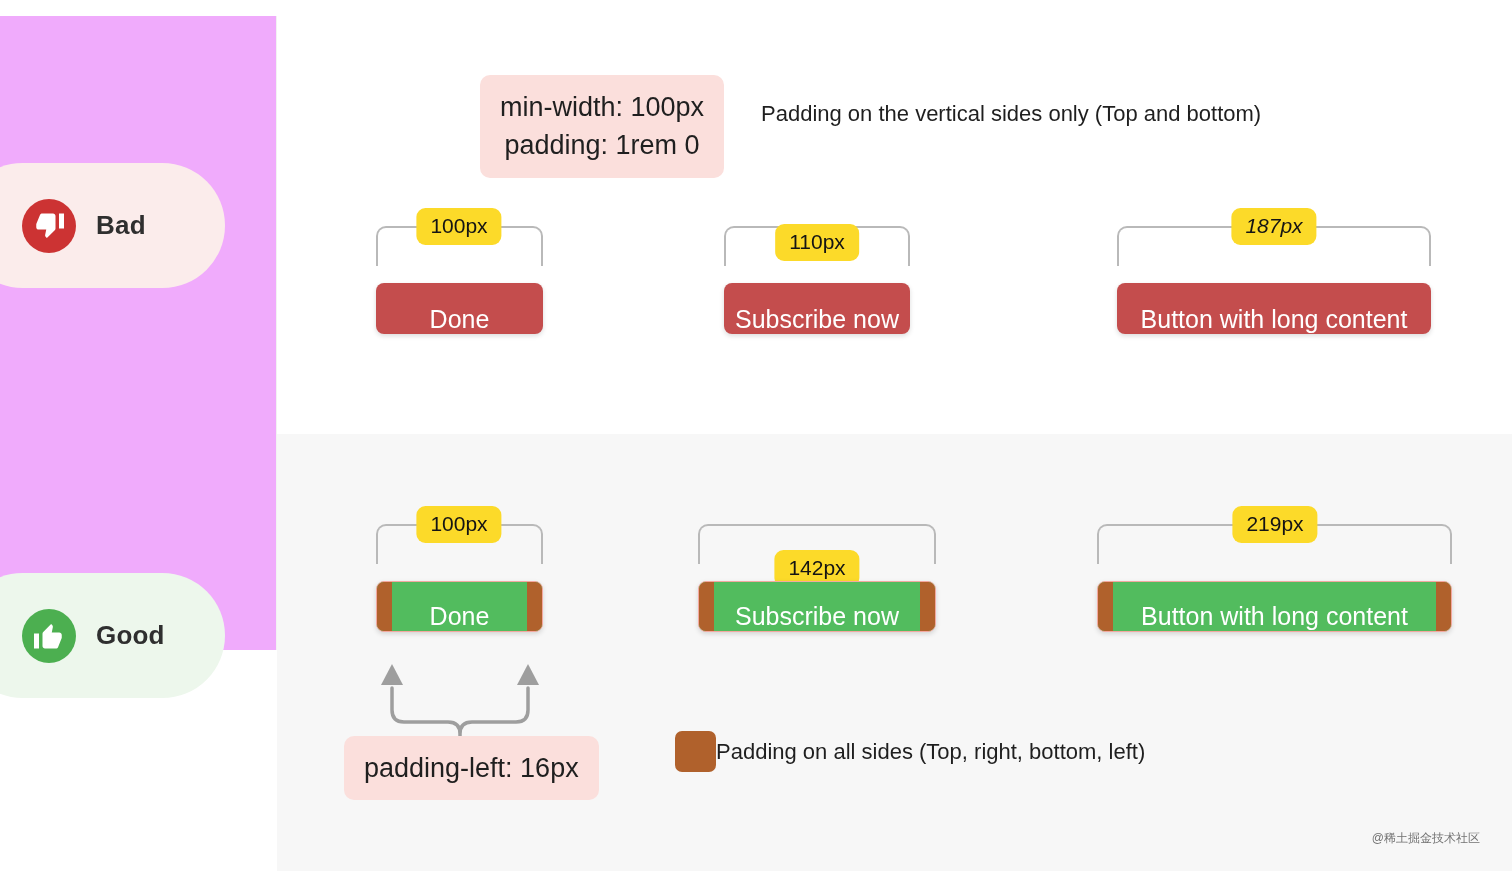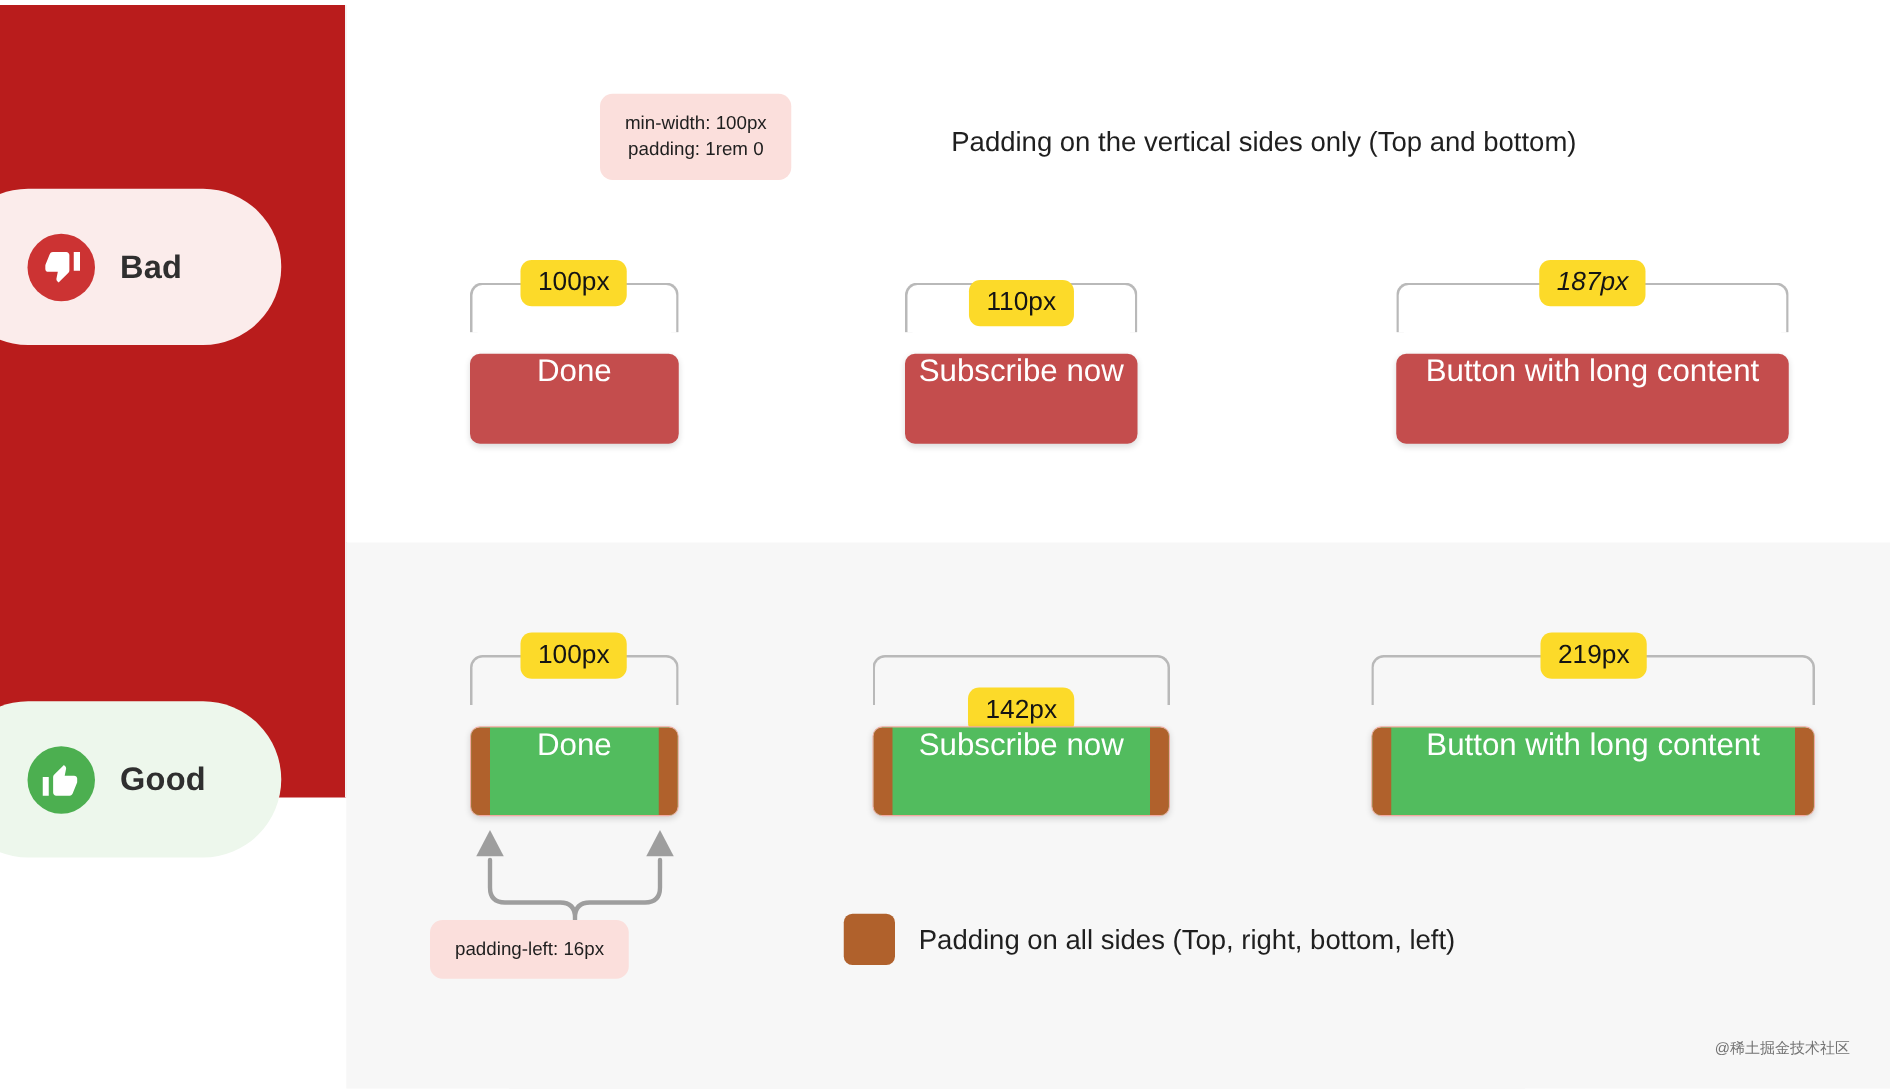--- a/index.html
+++ b/index.html
@@ -15,23 +15,23 @@
   #page {
     position: relative;
     width: 1512px;
     height: 871px;
     background: #ffffff;
   }
 
   
   .rail {
     position: absolute;
-    left: 0; top: 4px;
+    left: 0; top: 16px;
     width: 277px; height: 634px;
-    background: #b91c1c;
+    background: #f0abfc;
     border-right: 1px solid #f2f2f2;
   }
 
   .verdict {
     position: absolute;
     left: -40px;
     height: 125px;
     width: 265px;
     border-radius: 999px;
     display: flex;
@@ -69,21 +69,21 @@
   .panel.bottom { top: 434px; height: 437px; background: #f7f7f7; }
 
   
   .note {
     position: absolute;
     background: #fbdfdc;
     border-radius: 10px;
     padding: 13px 20px;
     text-align: center;
     line-height: 1.42;
-    font-size: 15px;
+    font-size: 27px;
     color: #1f1f1f;
     white-space: nowrap;
   }
   #note-top { left: 480px; top: 75px; }
   #note-bottom { left: 344px; top: 736px; text-align: center; }
 
   .caption {
     position: absolute;
     font-size: 22px;
     color: #1f1f1f;
@@ -111,24 +111,24 @@
     font-weight: 500;
     color: #141414;
     padding: 6px 14px 7px;
     white-space: nowrap;
     transform: translateX(-50%);
   }
 
   
   .btn {
     position: absolute;
-    height: 72px;
+    height: 51px;
     border-radius: 8px;
     display: flex;
-    align-items: flex-start;
+    align-items: flex-end;
     justify-content: center;
     color: #ffffff;
     font-size: 25px;
     white-space: nowrap;
     box-shadow: 0 2px 5px rgba(0,0,0,.14);
     overflow: hidden;
   }
 
   .btn.bad {
     background: #c44d4d;
@@ -153,21 +153,20 @@
 
   
   #fork { position: absolute; left: 374px; top: 658px; }
 
   
   .legend {
     position: absolute;
     left: 675px; top: 731px;
     display: flex;
     align-items: center;
-    gap: 19px;
   }
   .legend-swatch {
     width: 41px; height: 41px;
     border-radius: 7px;
     background: #b0612c;
     flex: 0 0 auto;
   }
   .legend-text { font-size: 22px; color: #1f1f1f; white-space: nowrap; }
 
   

